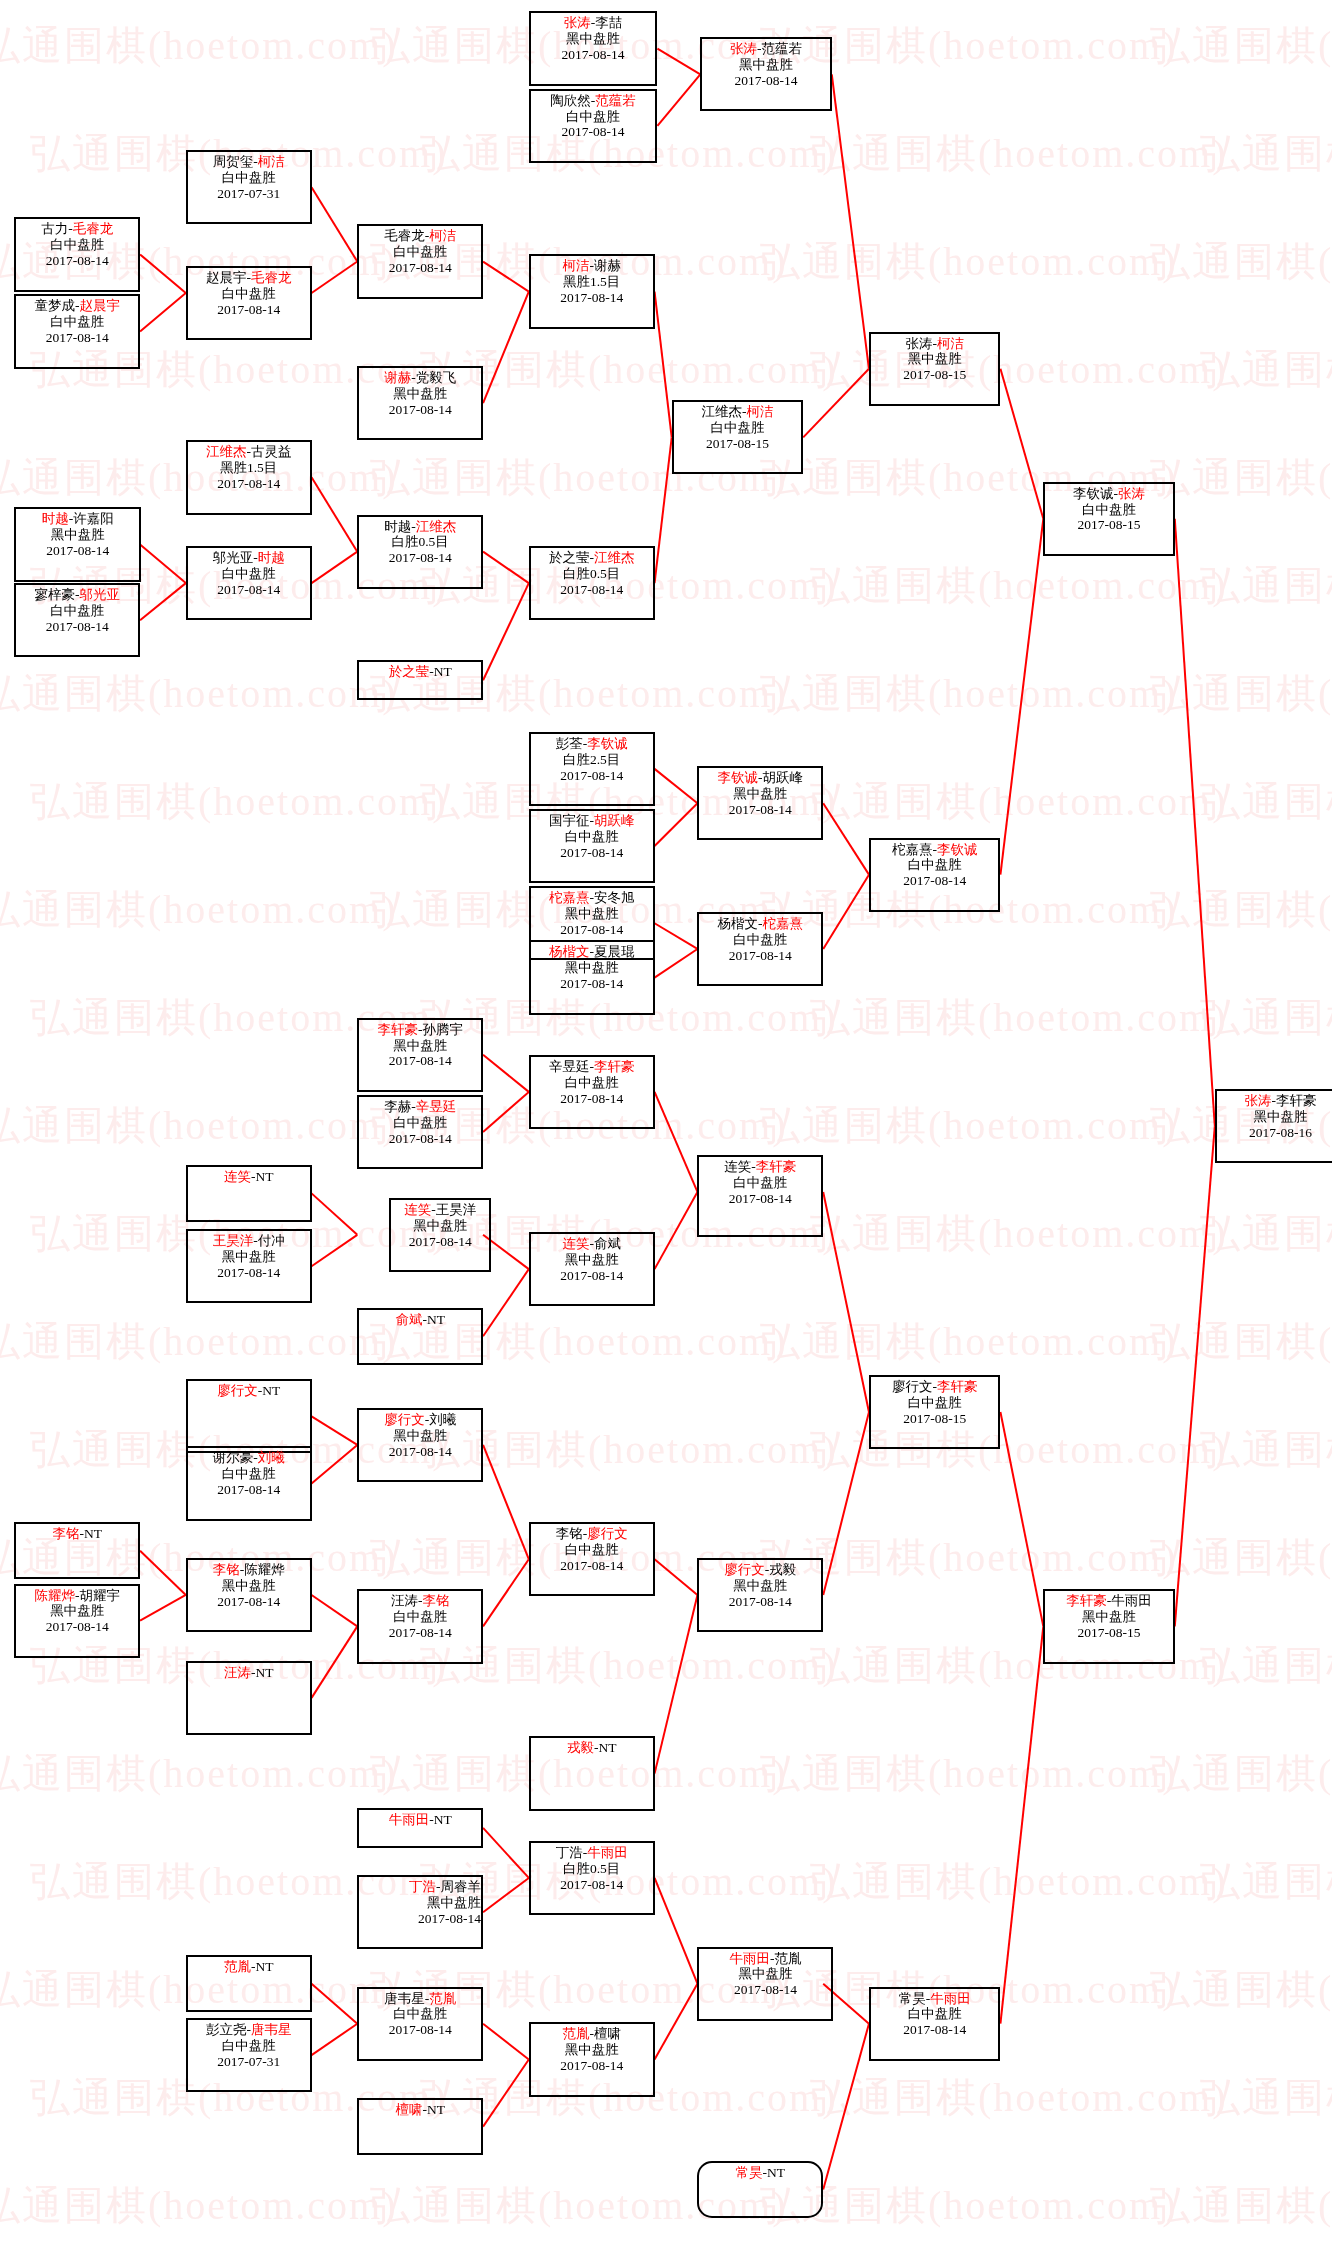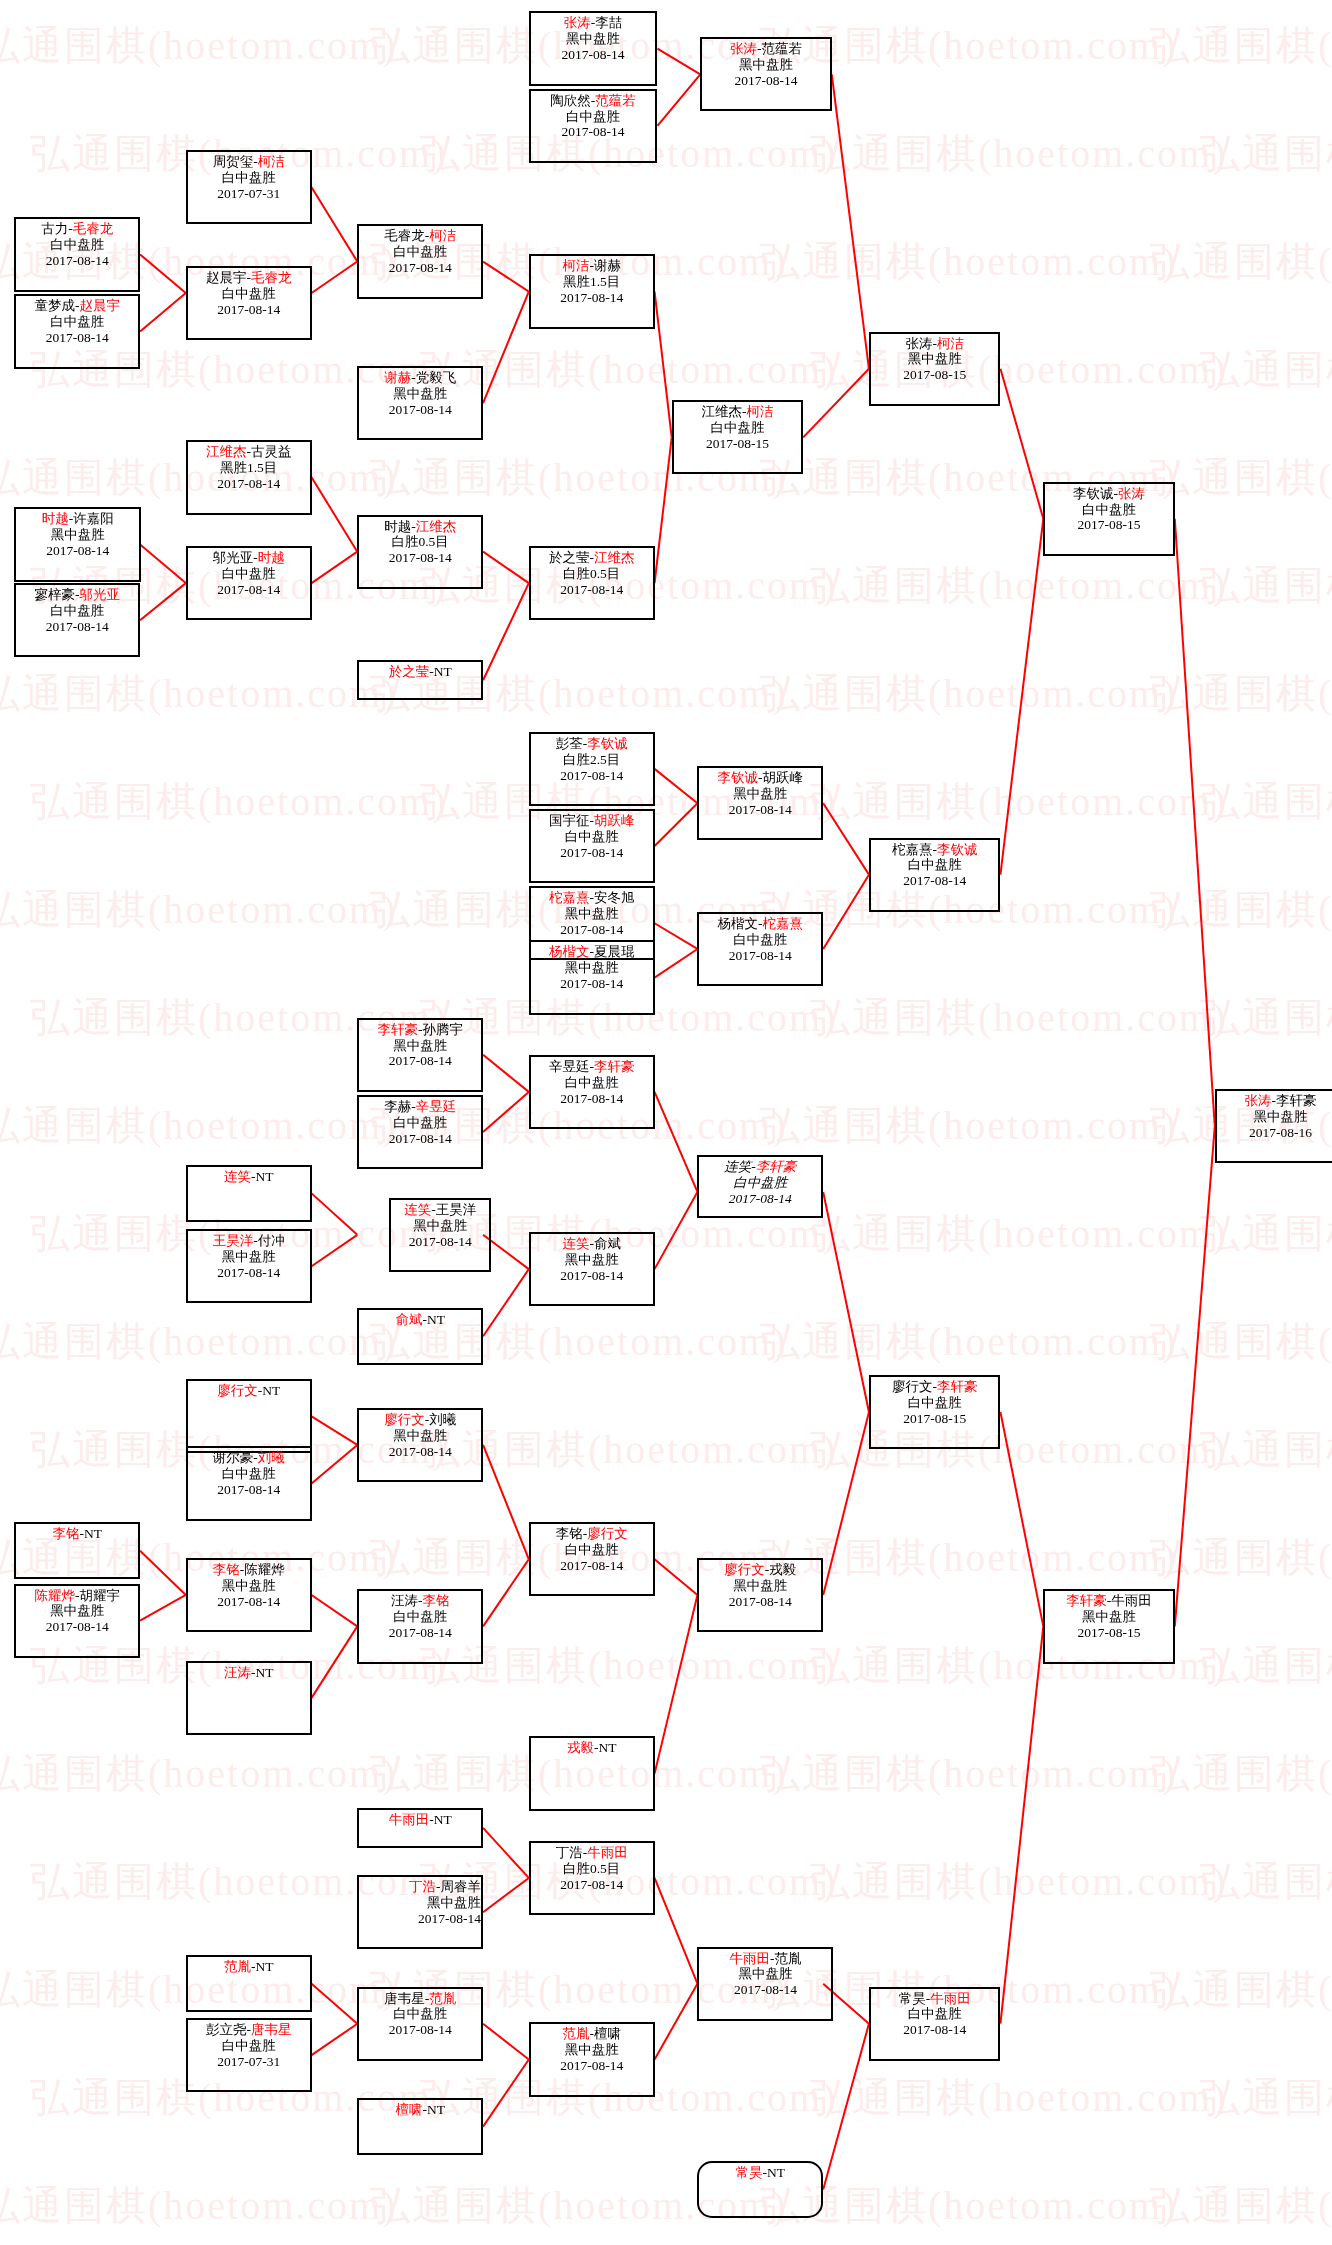--- a/index.html
+++ b/index.html
@@ -338,21 +338,21 @@
         <span class="ln">2017-08-14</span>
       </div>
       <div class="node" style="left: 357.296px; top: 1307.7px; width: 125.768px; height: 57.1674px;">
         <span class="ln"><span class="w">俞斌</span><span>-</span><span class="b">NT</span></span>
       </div>
       <div class="node" style="left: 528.798px; top: 1231.96px; width: 125.768px; height: 74.3176px;">
         <span class="ln"><span class="w">连笑</span><span>-</span><span class="b">俞斌</span></span>
         <span class="ln">黑中盘胜</span>
         <span class="ln">2017-08-14</span>
       </div>
-      <div class="node" style="left: 697.442px; top: 1154.78px; width: 125.768px; height: 63px; font-style: italic;">
+      <div class="node" style="left: 697.442px; top: 1154.78px; width: 125.768px; height: 82px;">
         <span class="ln"><span class="b">连笑</span><span>-</span><span class="w">李轩豪</span></span>
         <span class="ln">白中盘胜</span>
         <span class="ln">2017-08-14</span>
       </div>
       <div class="node" style="left: 185.794px; top: 1379.16px; width: 125.768px; height: 74.3176px;">
         <span class="ln"><span class="w">廖行文</span><span>-</span><span class="b">NT</span></span>
       </div>
       <div class="node" style="left: 185.794px; top: 1446.33px; width: 125.768px; height: 74.3176px;">
         <span class="ln"><span class="b">谢尔豪</span><span>-</span><span class="w">刘曦</span></span>
         <span class="ln">白中盘胜</span>

